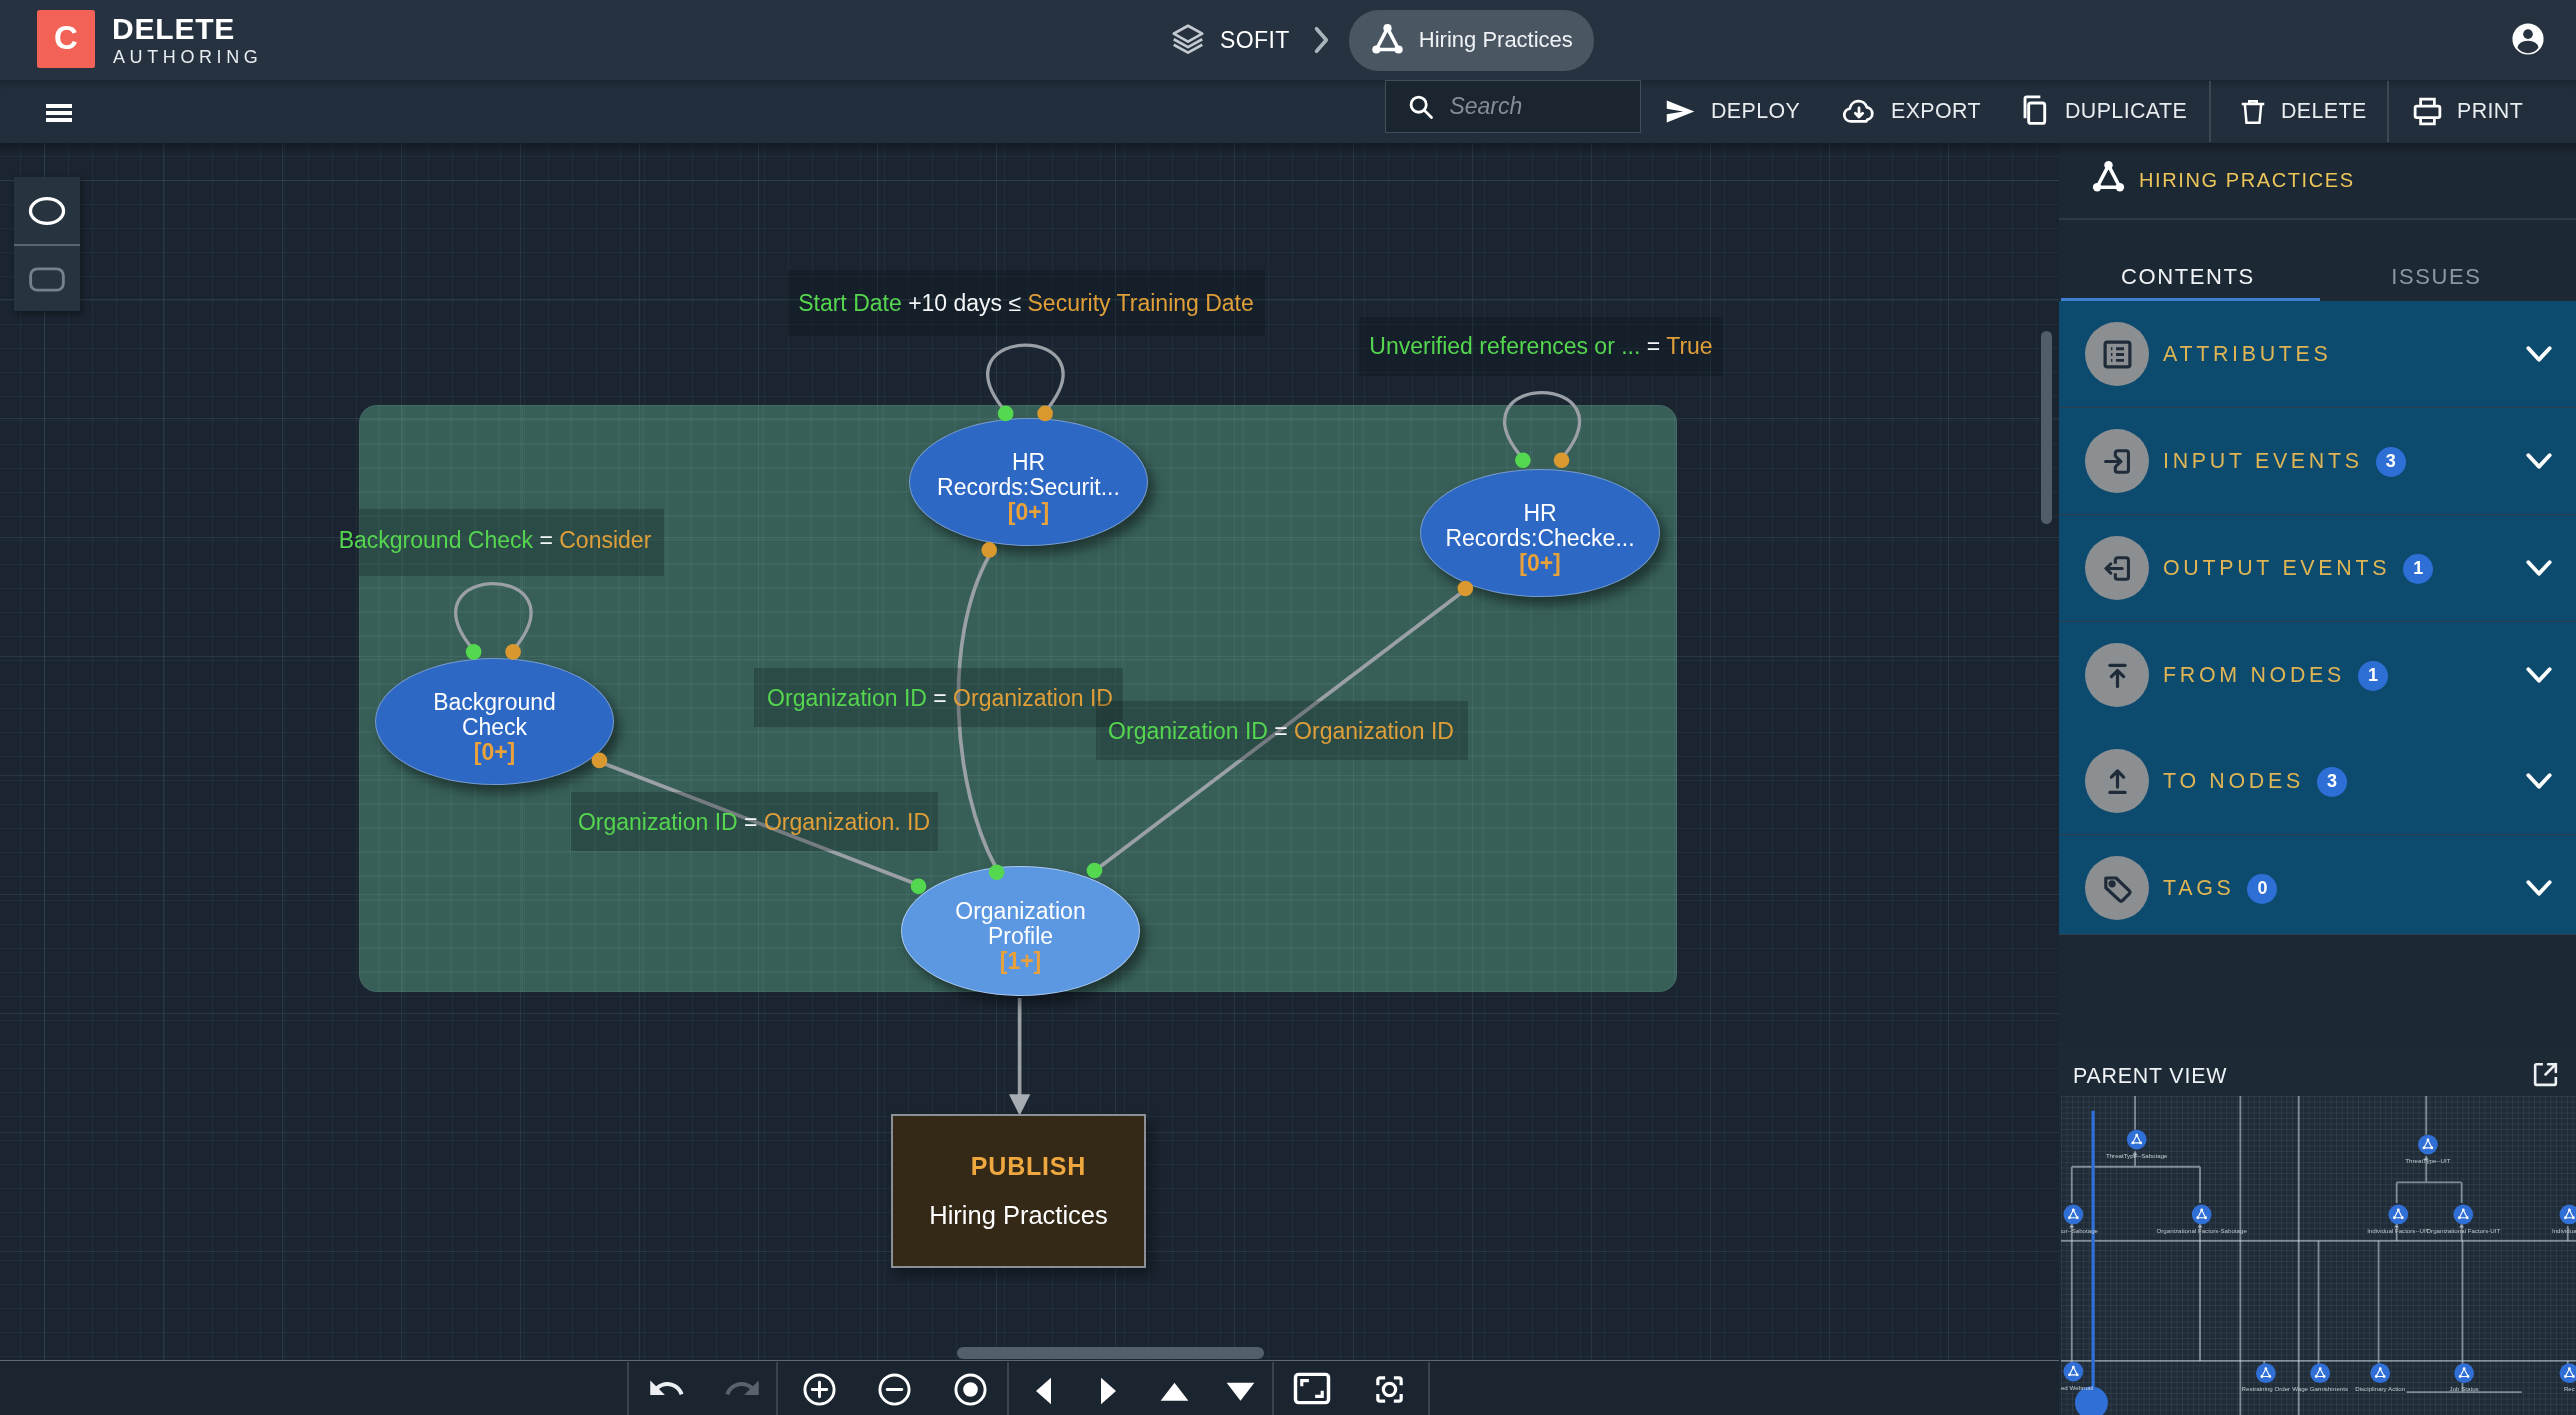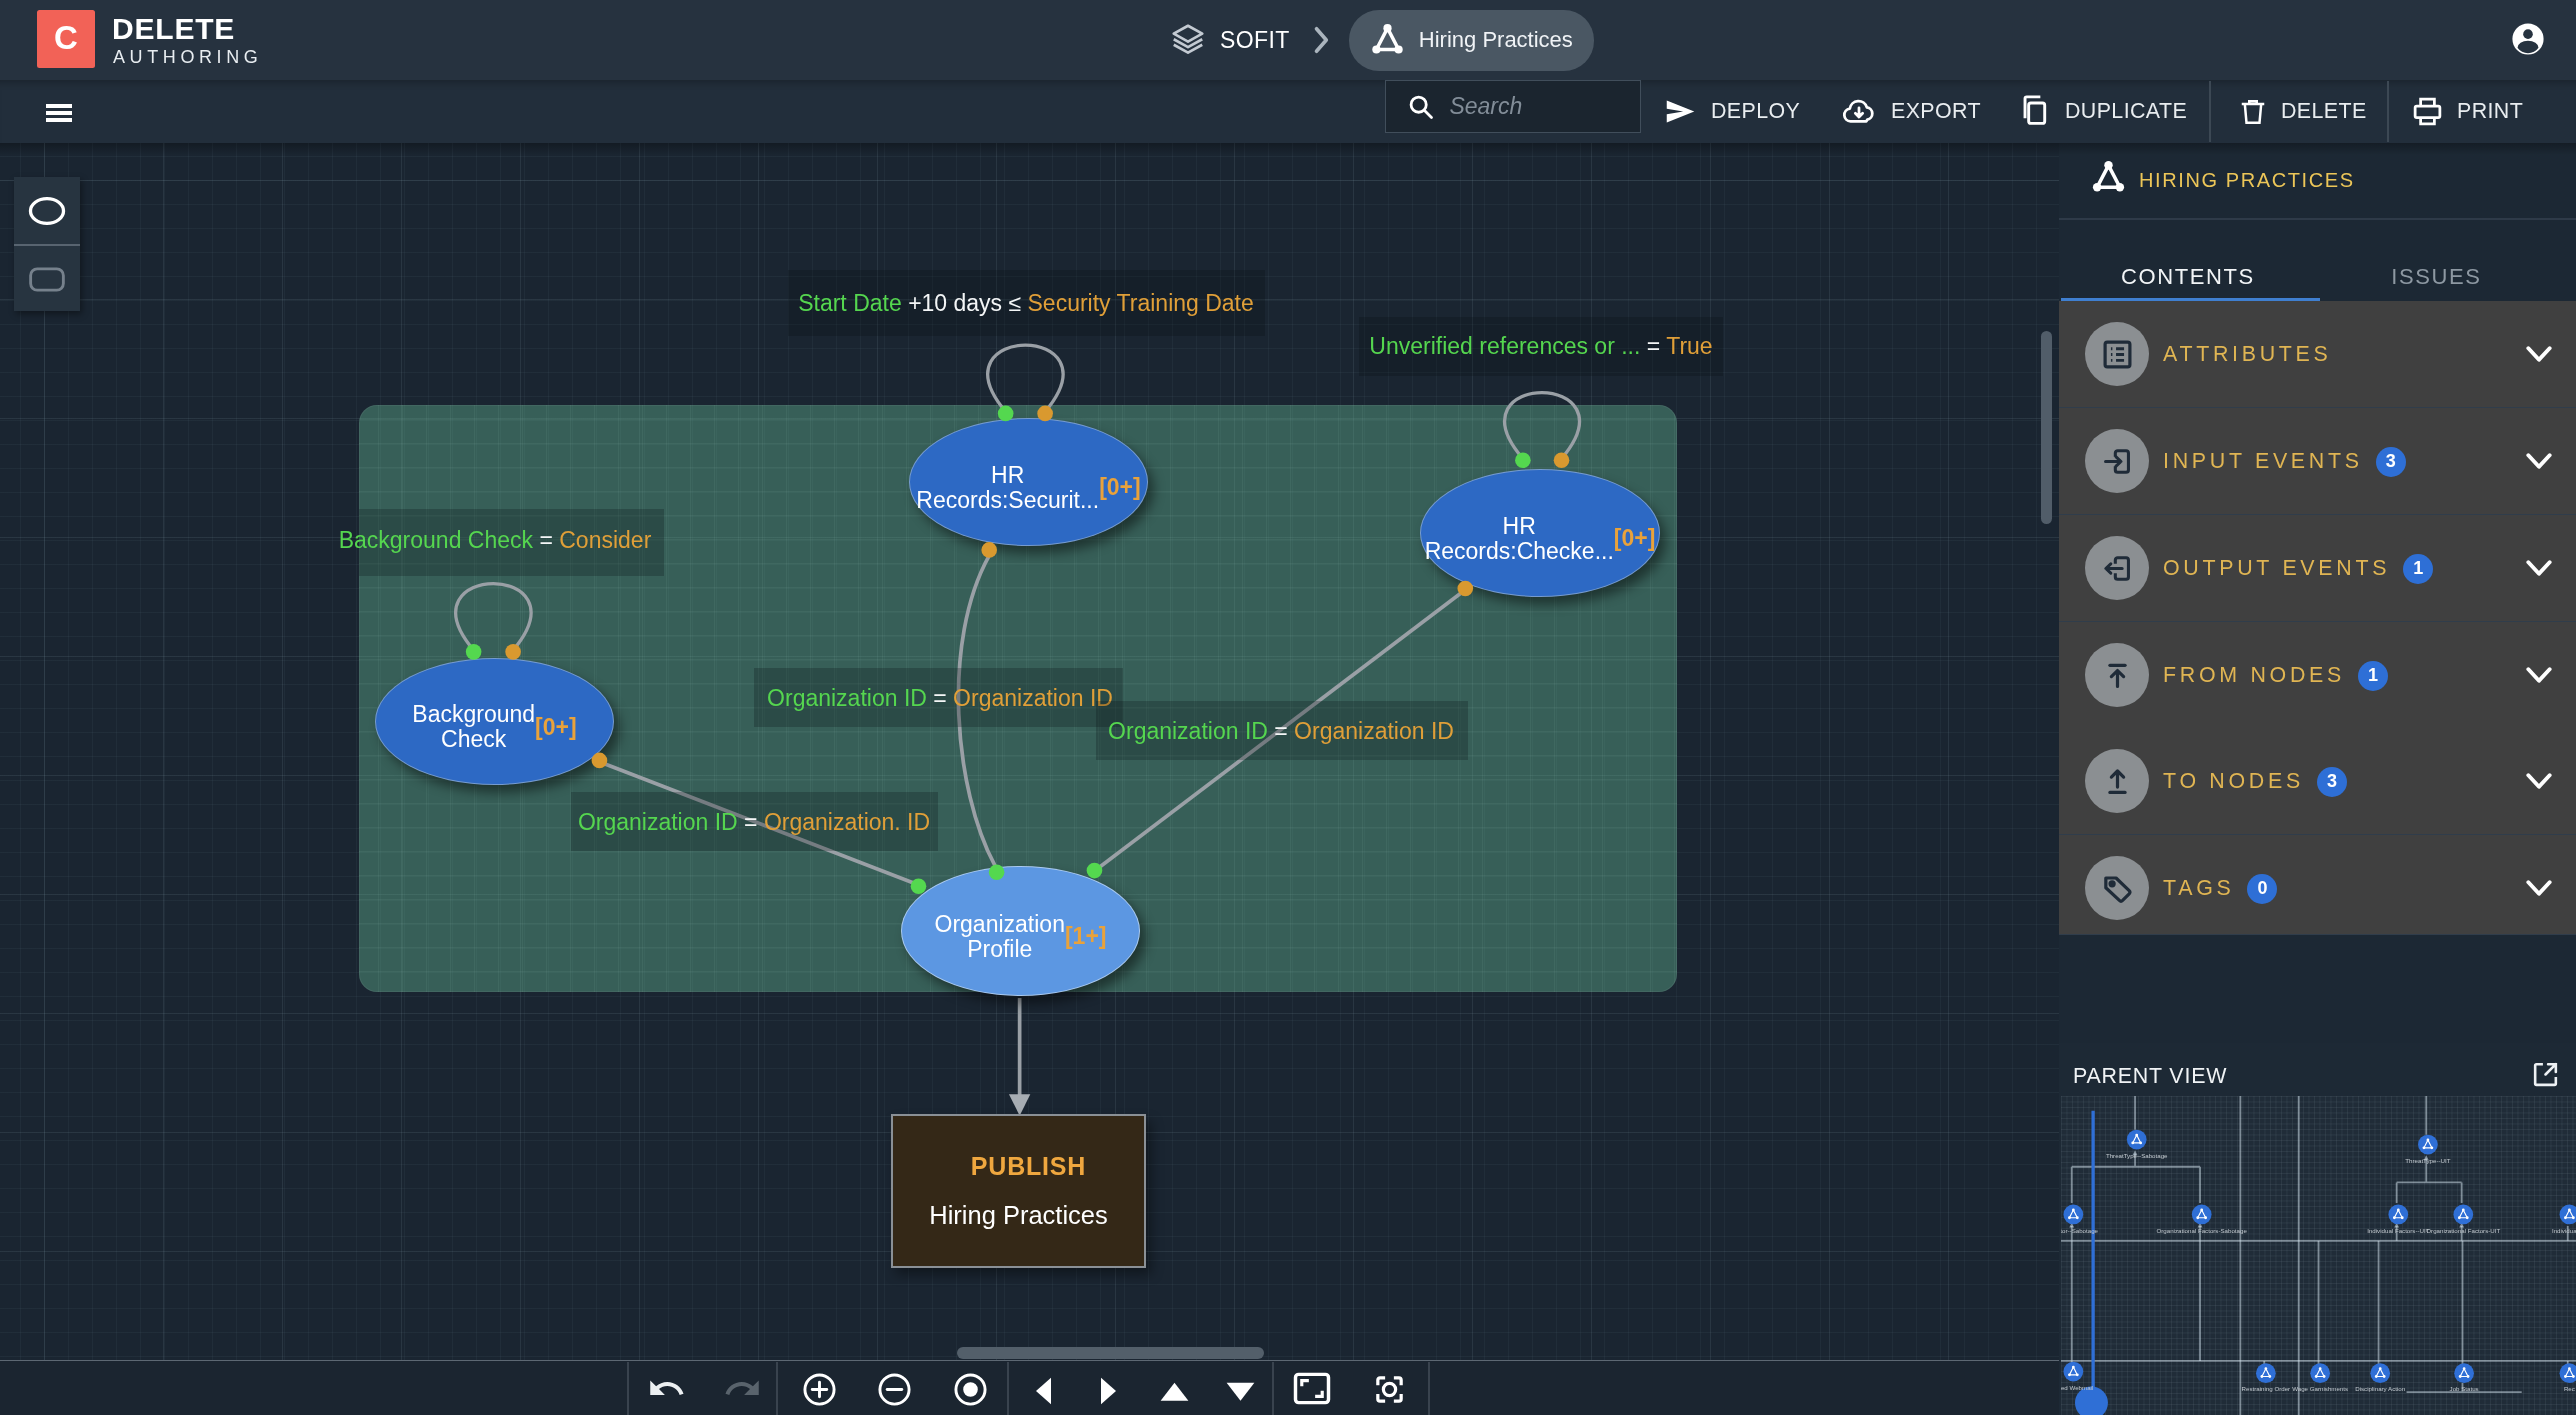--- a/index.html
+++ b/index.html
@@ -41,21 +41,21 @@
   }
   #greenbox { position:absolute; left:359px; top:263px; width:1318px; height:587px; border-radius:18px; border:0.8px solid rgba(255,255,255,0.06);
     background-color:rgba(100,182,148,0.40);
     background-image:
       linear-gradient(to right, rgba(205,255,238,0.055) 0.8px, transparent 0.8px),
       linear-gradient(to bottom, rgba(205,255,238,0.055) 0.8px, transparent 0.8px);
     background-size:24px 24px; background-position:18px 13px; }
   svg.edgelayer { position:absolute; left:0; top:0; }
   .node { position:absolute; border-radius:50%; background:#2d69c4; border:1.6px solid rgba(190,205,220,0.5);
     box-shadow:5.8px 7.4px 11.5px rgba(0,0,0,0.45);
-    display:flex; align-items:center; justify-content:center; padding-top:11.5px;
+    display:flex; flex-direction:column; align-items:center; justify-content:center; padding-top:11.5px;
     color:#fff; font-size:23px; font-weight:400; line-height:25px; text-align:center; }
   .node .card { color:#e9a23b; font-weight:bold; }
   .elbg { position:absolute; background:rgba(8,15,19,0.25); }
   .eltx { position:absolute; font-size:23px; white-space:nowrap; transform:translate(-50%,-50%); }
   .g { color:#55d64f; } .o { color:#e09f38; } .w { color:#f4f6f7; }
   #publish { position:absolute; left:891px; top:972px; width:255px; height:154px; background:#342817;
     border:2.5px solid #8a9096; box-shadow:5px 6.6px 11.5px rgba(0,0,0,0.4); text-align:center; }
   #publish .p1 { color:#efa73f; font-weight:bold; font-size:25px; letter-spacing:0.8px; margin-top:36px;margin-left:20px;}
   #publish .p2 { color:#fff; font-size:25.5px; margin-top:20px; }
   #palette { position:absolute; left:14px; top:35px; width:66px; height:134px; background:#273440; box-shadow:1.6px 2.5px 6.6px rgba(0,0,0,0.4);}
@@ -67,21 +67,21 @@
   #btoolbar { position:absolute; left:0; top:1218px; width:2059px; height:55px; background:#1b2530; border-top:1.6px solid #5d6873; }
   .bsep { position:absolute; top:1220px; height:53px; width:1.6px; background:#39434e; }
   .bicon { position:absolute; top:1230px; }
   
   #sidebar { position:absolute; left:2059px; top:142px; width:517px; height:1273px; background:#1c2834; z-index:28; }
   #sbheader { position:absolute; left:0; top:0; width:517px; height:76px; }
   #sbheader .t { position:absolute; left:80px; top:27px; color:#ecc658; font-size:20px; letter-spacing:1.6px; font-weight:500;}
   #sbdiv { position:absolute; left:0; top:76px; width:517px; height:1.6px; background:#2e3a48; }
   .tab { position:absolute; top:78px; width:258px; height:78px; display:flex; align-items:center; justify-content:center; font-size:22px; letter-spacing:1.6px;margin-top:18px; }
   #tabu { position:absolute; left:1.6px; top:156px; width:259px; height:4.1px; background:#3f7fd0; }
-  .row { position:absolute; left:0; width:517px; height:107px; background:#404040; border-bottom:0.8px solid #303d4b;}
+  .row { position:absolute; left:0; width:517px; height:107px; background:#0c4a6e; border-bottom:0.8px solid #303d4b;}
   .row .circ { position:absolute; left:26px; top:21.4px; width:64px; height:64px; border-radius:50%; background:#8b8f92; display:flex; align-items:center; justify-content:center;}
   .row .lbl { position:absolute; left:104px; top:0; height:107px; display:flex; align-items:center; color:#e0b553; font-size:21.4px; letter-spacing:3.7px; font-weight:500;}
   .row .badge { display:inline-flex; width:30px; height:30px; border-radius:50%; background:#2e6fd6; color:#fff; font-size:18px; font-weight:bold; letter-spacing:0;
      align-items:center; justify-content:center; margin-left:13px;}
   .row svg.chev { position:absolute; right:23px; top:44px; }
   
   #pview { position:absolute; left:0; top:901px; width:517px; height:373px; background:#1d2935; }
   #pvtitle { position:absolute; left:14px; top:21.4px; color:#f0f3f5; font-size:21.4px; letter-spacing:0.8px;}
   #pvmap { position:absolute; left:1.6px; top:53px; width:515px; height:320px; background-color:#202c38;
     background-image:

